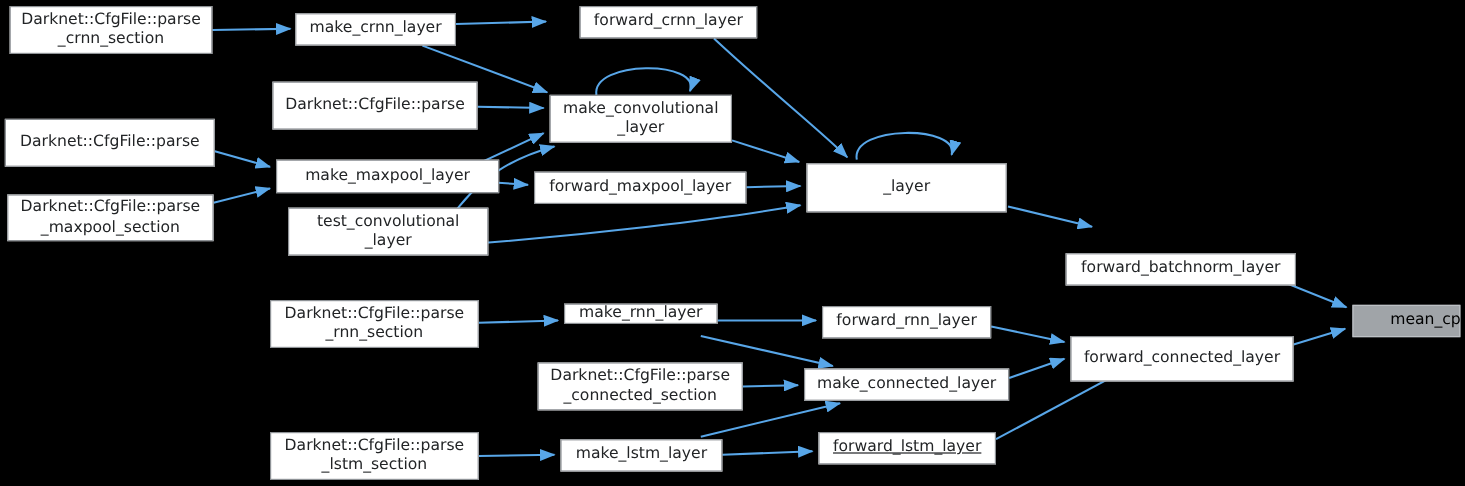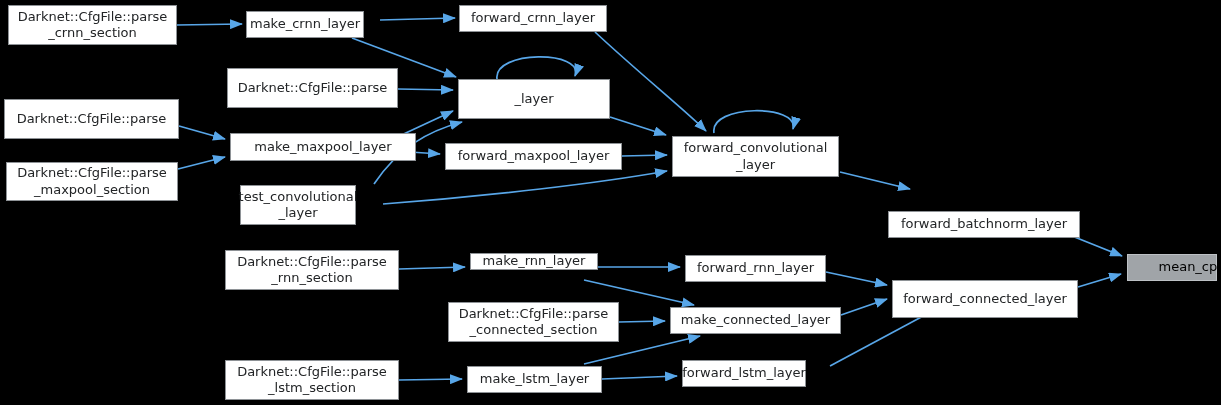--- a/index.html
+++ b/index.html
@@ -64,50 +64,50 @@
       <path d="M399,380 L462,379" class="edge" marker-end="url(#arrowhead)"></path>
       <path d="M602,379 L677,376" class="edge" marker-end="url(#arrowhead)"></path>
       <path d="M830,366 L940,307" class="edge" marker-end="url(#arrowhead)"></path>
       <path d="M1078,287 L1121,274" class="edge" marker-end="url(#arrowhead)"></path>
     </svg>
   <div id="node-layer">
       <div class="node" style="left: 8px; top: 5px; width: 169px; height: 40px;">
         <div class="node-line">Darknet::CfgFile::parse</div>
         <div class="node-line">_crnn_section</div>
       </div>
-      <div class="node" style="left: 246px; top: 11px; width: 118px; height: 27px;">
+      <div class="node" style="left: 246px; top: 11px; width: 134px; height: 27px;">
         <div class="node-line">make_crnn_layer</div>
       </div>
-      <div class="node" style="left: 459px; top: 5px; width: 148px; height: 27px;">
+      <div class="node" style="left: 483px; top: 5px; width: 148px; height: 27px;">
         <div class="node-line">forward_crnn_layer</div>
       </div>
       <div class="node" style="left: 227px; top: 68px; width: 171px; height: 40px;">
         <div class="node-line">Darknet::CfgFile::parse</div>
       </div>
       <div class="node" style="left: 458px; top: 79px; width: 152px; height: 40px;">
+        <div class="node-line">make_convolutional</div>
         <div class="node-line">_layer</div>
       </div>
       <div class="node" style="left: 4px; top: 99px; width: 175px; height: 40px;">
         <div class="node-line">Darknet::CfgFile::parse</div>
       </div>
       <div class="node" style="left: 230px; top: 133px; width: 186px; height: 28px;">
         <div class="node-line">make_maxpool_layer</div>
       </div>
       <div class="node" style="left: 6px; top: 162px; width: 172px; height: 39px;">
         <div class="node-line">Darknet::CfgFile::parse</div>
         <div class="node-line">_maxpool_section</div>
       </div>
       <div class="node" style="left: 445px; top: 143px; width: 177px; height: 27px;">
         <div class="node-line">forward_maxpool_layer</div>
       </div>
       <div class="node" style="left: 672px; top: 136px; width: 167px; height: 41px;">
-        <div class="node-line">forward_convolutional</div>
         <div class="node-line">_layer</div>
       </div>
-      <div class="node" style="left: 240px; top: 185px; width: 116px; height: 40px;">
+      <div class="node" style="left: 240px; top: 173px; width: 167px; height: 40px;">
         <div class="node-line">test_convolutional</div>
         <div class="node-line">_layer</div>
       </div>
       <div class="node" style="left: 888px; top: 189px; width: 192px; height: 27px; margin-top: 22px;">
         <div class="node-line">forward_batchnorm_layer</div>
       </div>
       <div class="node target" style="left: 1127px; top: 254px; width: 90px; height: 27px; padding-left: 40px;">
         <div class="node-line">mean_cpu</div>
       </div>
       <div class="node" style="left: 225px; top: 250px; width: 174px; height: 40px;">
@@ -127,20 +127,20 @@
       <div class="node" style="left: 670px; top: 307px; width: 171px; height: 27px;">
         <div class="node-line">make_connected_layer</div>
       </div>
       <div class="node" style="left: 225px; top: 360px; width: 174px; height: 40px;">
         <div class="node-line">Darknet::CfgFile::parse</div>
         <div class="node-line">_lstm_section</div>
       </div>
       <div class="node" style="left: 467px; top: 366px; width: 135px; height: 27px; text-align: right;">
         <div class="node-line">make_lstm_layer</div>
       </div>
-      <div class="node" style="left: 682px; top: 360px; width: 124px; height: 27px;">
+      <div class="node" style="left: 682px; top: 360px; width: 148px; height: 27px; text-decoration: underline;">
         <div class="node-line">forward_lstm_layer</div>
       </div>
       <div class="node" style="left: 892px; top: 280px; width: 186px; height: 38px; text-align: right;">
         <div class="node-line">forward_connected_layer</div>
       </div>
     </div>
 </div>
 
 </body></html>

